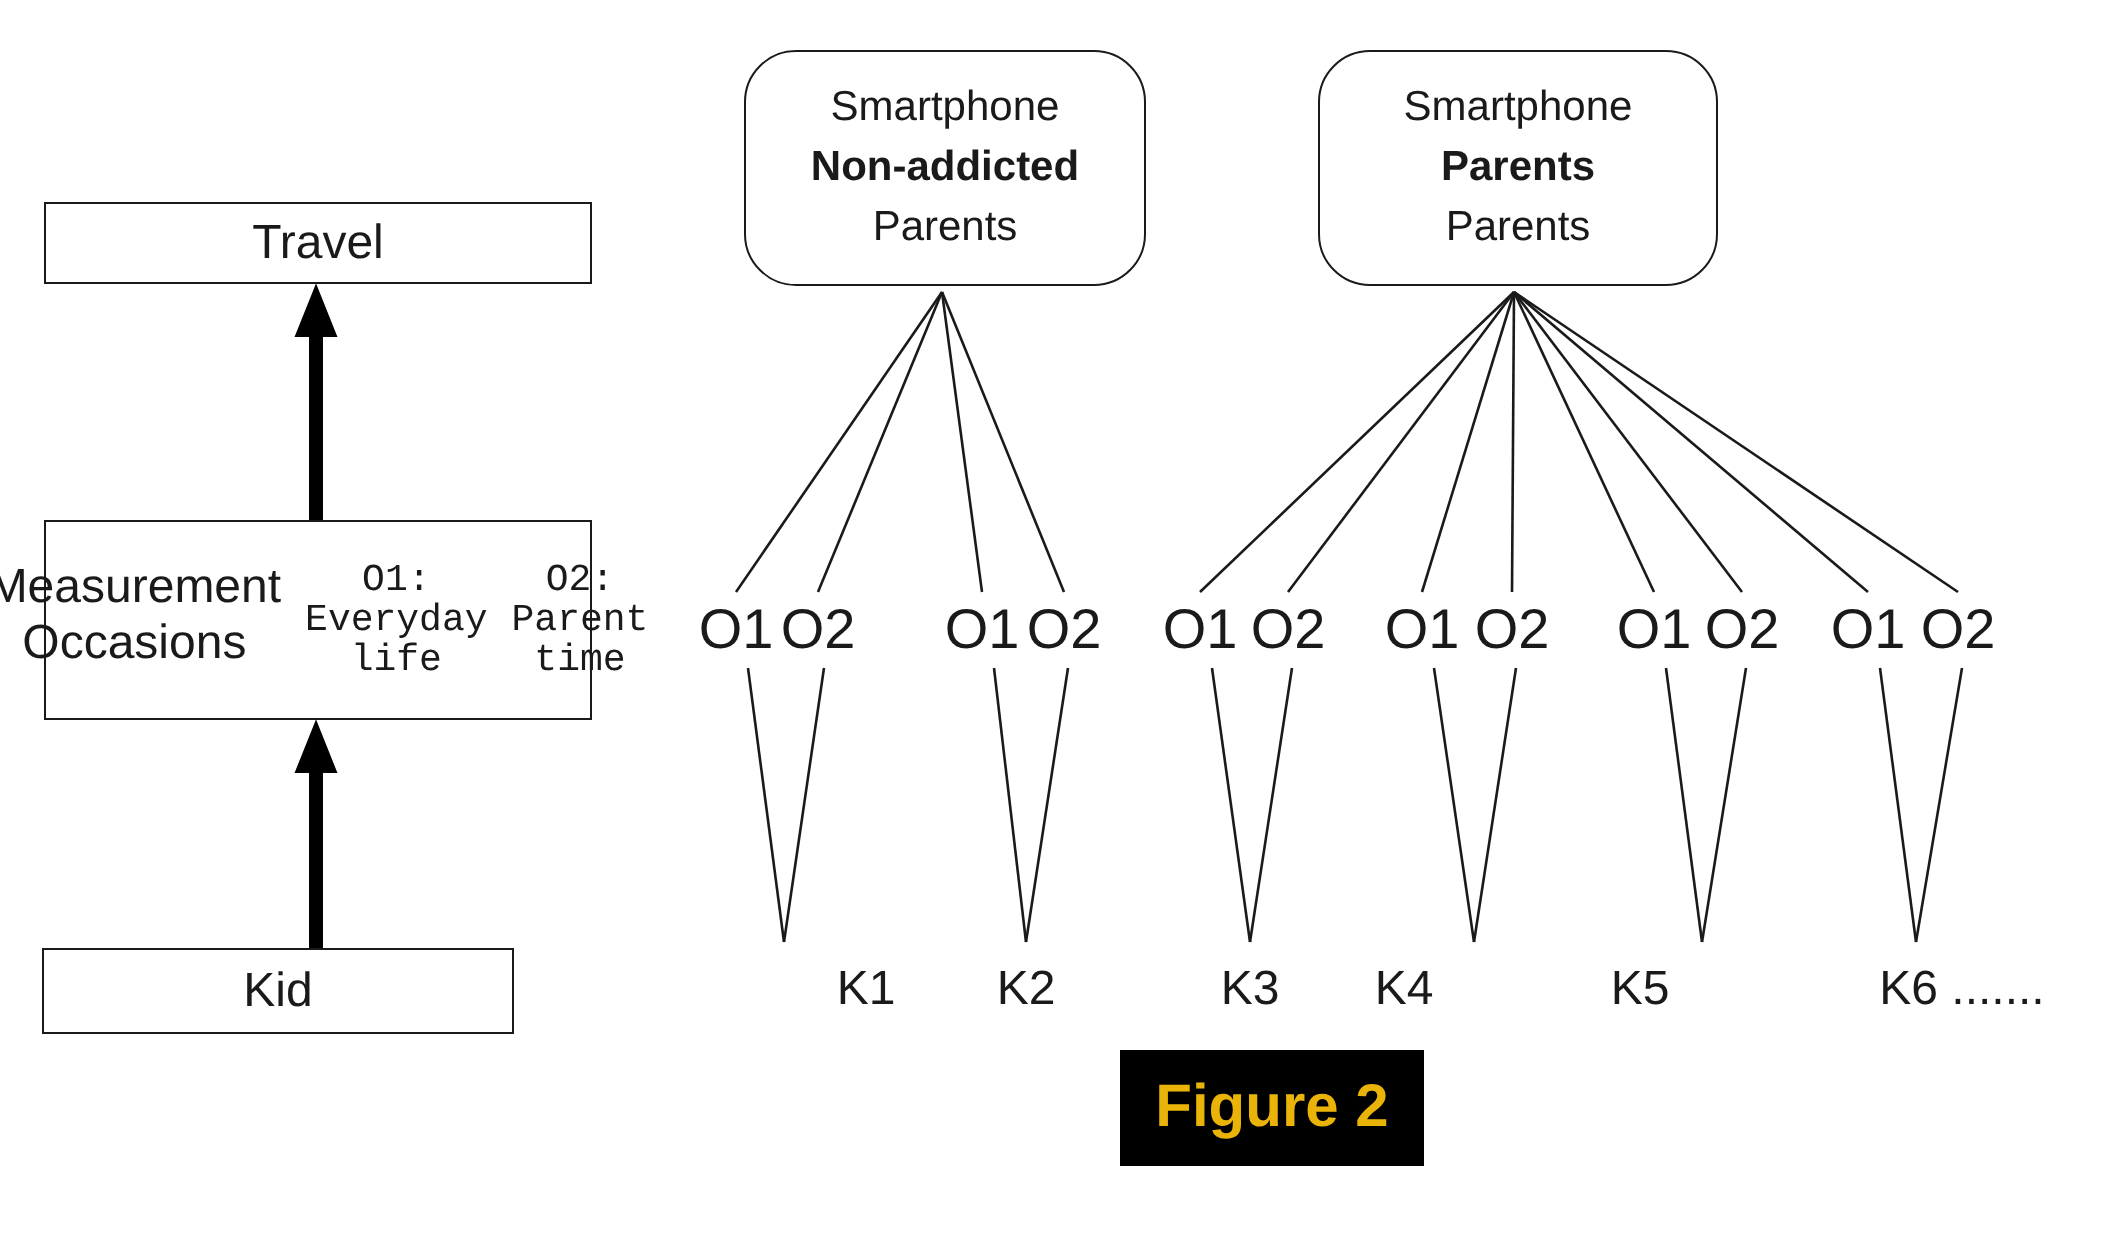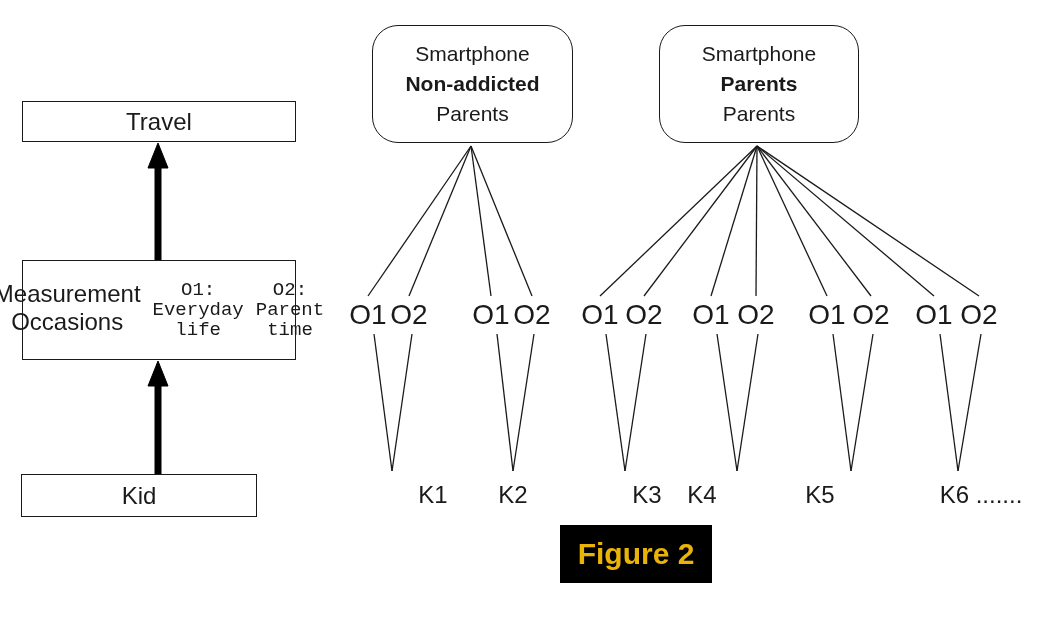--- a/index.html
+++ b/index.html
@@ -119,21 +119,21 @@
   <span class="olabel" style="left:644px;">O2</span>
   <span class="olabel" style="left:711px;">O1</span>
   <span class="olabel" style="left:756px;">O2</span>
   <span class="olabel" style="left:827px;">O1</span>
   <span class="olabel" style="left:871px;">O2</span>
   <span class="olabel" style="left:934px;">O1</span>
   <span class="olabel" style="left:979px;">O2</span>
 
   <span class="klabel" style="left:388px;margin-left:45px;">K1</span>
   <span class="klabel" style="left:513px;">K2</span>
-  <span class="klabel" style="left:625px;margin-left:22px;">K3</span>
+  <span class="klabel" style="left:625px;">K3</span>
   <span class="klabel" style="left:702px;">K4</span>
   <span class="klabel" style="left:820px;">K5</span>
   <span class="klabel" style="left:981px;">K6 .......</span>
 
   <div class="caption">
     <span>Figure 2</span>
   </div>
 
 </div>
 

